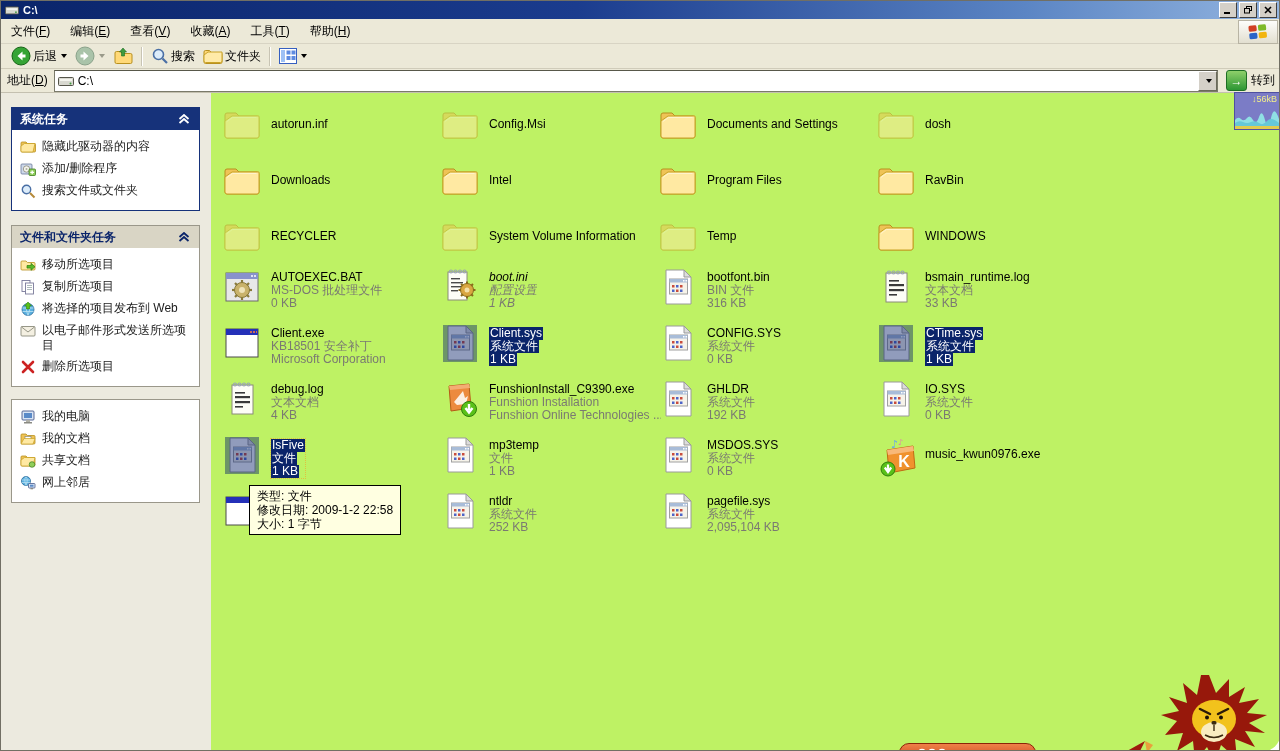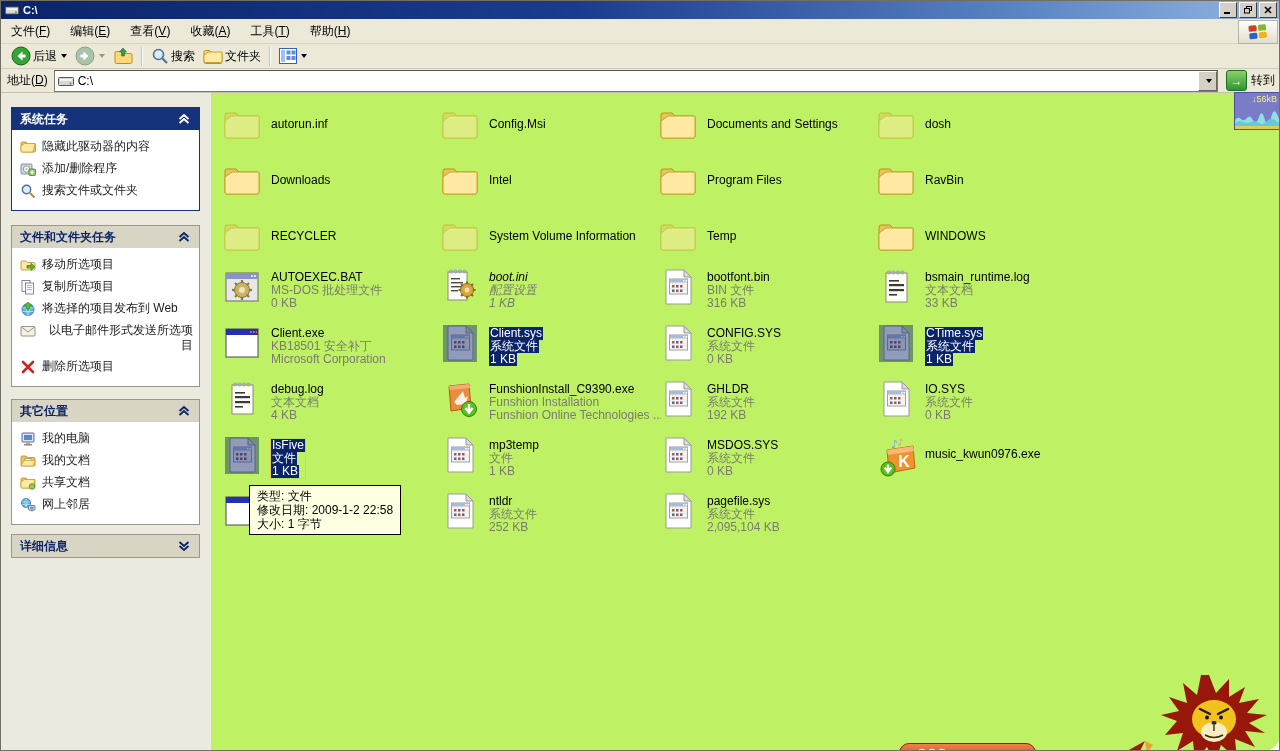--- a/index.html
+++ b/index.html
@@ -30,21 +30,21 @@
   .addr-drop{position:absolute;right:0;top:0;width:17px;height:18px;background:#d4d0c8;border:1px solid;border-color:#fff #6a6a5a #6a6a5a #fff;display:flex;align-items:center;justify-content:center;}
   .go-btn{display:flex;align-items:center;gap:4px;margin-left:8px;font-size:12px;}
   .go-sq{width:19px;height:19px;border-radius:3px;background:linear-gradient(#8ed06a,#2c9633);border:1px solid #1d6e24;display:flex;align-items:center;justify-content:center;color:#fff;font-weight:bold;font-size:12px;}
   
   .content{position:absolute;left:0;top:92px;width:1280px;height:659px;background:#bef264;border-radius:20px;}
   .sidebar{position:absolute;left:0;top:0;width:210px;height:659px;background:#eceadf;}
   .panel{position:absolute;left:10px;width:187px;background:#fff;border:1px solid #9a978a;}
   .panel.navy{border-color:#16327a;}
   .panel-header{height:22px;display:flex;align-items:center;justify-content:space-between;padding:0 8px;background:#d9d5c5;color:#0a246a;font-size:12px;font-weight:bold;}
   .panel.navy .panel-header{background:#16327a;color:#fff;}
-  .panel-body{padding:6px 4px 8px 6px;text-align:right;}
+  .panel-body{padding:6px 4px 8px 6px;}
   .task-row{display:flex;align-items:flex-start;gap:6px;padding:3px 2px;font-size:12px;color:#1c1c1c;line-height:15px;}
   .task-row .ticon{flex:0 0 16px;height:16px;}
   
   .tile{position:absolute;width:212px;height:54px;}
   .tile .iconbox{position:absolute;left:0;top:0;width:40px;height:40px;}
   .tile .iconbox.faded{opacity:0.5;}
   .tile .iconbox.selov::after{content:"";position:absolute;left:2px;top:1px;right:4px;bottom:2px;background:rgba(10,36,106,0.45);}
   .tile .label{position:absolute;left:48px;top:3px;font-size:12px;line-height:13px;max-width:172px;}
   .tile .label.vcenter{top:12px;}
   .tile .lline{white-space:nowrap;overflow:hidden;max-width:172px;}
@@ -264,26 +264,20 @@
             </div>
             <div class="task-row">
               <span class="ticon"><svg width="16" height="16" viewBox="0 0 16 16">
                   <path d="M3 3 L13 13 M13 3 L3 13" stroke="#cc2222" stroke-width="2.6" stroke-linecap="round"></path>
                 </svg></span>
               <span>删除所选项目</span>
             </div>
           </div>
         </div>
         <div class="panel" style="top: 306px;">
-          <div class="panel-header">
-            <span>其它位置</span>
-            <svg width="14" height="10" viewBox="0 0 14 10">
-              <path d="M2.5 5 L7 1 L11.5 5 M2.5 9 L7 5 L11.5 9" fill="none" stroke="currentColor" stroke-width="1.8"></path>
-            </svg>
-          </div>
           <div class="panel-body">
             <div class="task-row">
               <span class="ticon"><svg width="16" height="16" viewBox="0 0 16 16">
                   <rect x="2" y="2" width="12" height="9" rx="1" fill="#d8e4f4" stroke="#4a5a8a" stroke-width="0.9"></rect>
                   <rect x="4" y="4" width="8" height="5" fill="#5a8ac8"></rect>
                   <rect x="6" y="11" width="4" height="2" fill="#b0b0a8"></rect>
                   <rect x="4" y="13" width="8" height="1.5" fill="#8a8a82"></rect>
                 </svg></span>
               <span>我的电脑</span>
             </div>
@@ -306,28 +300,20 @@
             <div class="task-row">
               <span class="ticon"><svg width="16" height="16" viewBox="0 0 16 16">
                   <circle cx="6" cy="6" r="4.5" fill="#5ab0e0" stroke="#2a6a9a" stroke-width="0.8"></circle>
                   <path d="M2 5 h8 M2 7.5 h8 M6 1.8 q2.5 2.5 0 8.5 M6 1.8 q-2.5 2.5 0 8.5" stroke="#bfe4f4" stroke-width="0.7" fill="none"></path>
                   <rect x="8.5" y="8.5" width="6.5" height="4.5" rx="0.8" fill="#d8e4f4" stroke="#4a5a8a" stroke-width="0.8"></rect>
                   <rect x="10" y="9.7" width="3.5" height="2" fill="#5a8ac8"></rect>
                   <rect x="10.5" y="13" width="2.5" height="1.3" fill="#8a8a82"></rect>
                 </svg></span>
               <span>网上邻居</span>
             </div>
-          </div>
-        </div>
-        <div class="panel" style="top: 441px;">
-          <div class="panel-header">
-            <span>详细信息</span>
-            <svg width="14" height="10" viewBox="0 0 14 10">
-              <path d="M2.5 1 L7 5 L11.5 1 M2.5 5 L7 9 L11.5 5" fill="none" stroke="currentColor" stroke-width="1.8"></path>
-            </svg>
           </div>
         </div>
       </div>
     <div style="position:absolute;left:210px;top:0;width:1070px;height:659px;">
         <div class="tile" style="left: 12px; top: 13px;">
           <div class="iconbox faded"><svg width="38" height="38" viewBox="0 0 38 38">
               <path d="M2 9 q0-2 2-2 h9 l3 3 h18 q2 0 2 2 v18 q0 2-2 2 H4 q-2 0-2-2 Z" fill="#efc356" stroke="#b8901f"></path>
               <path d="M2 15 l7-5 h27 v20 q0 2-2 2 H4 q-2 0-2-2 Z" fill="#ffe9a2" stroke="#c9a227"></path>
               <path d="M4 15.5 l5.5-4 h24" stroke="#fff3cc" fill="none"></path>
             </svg></div>

